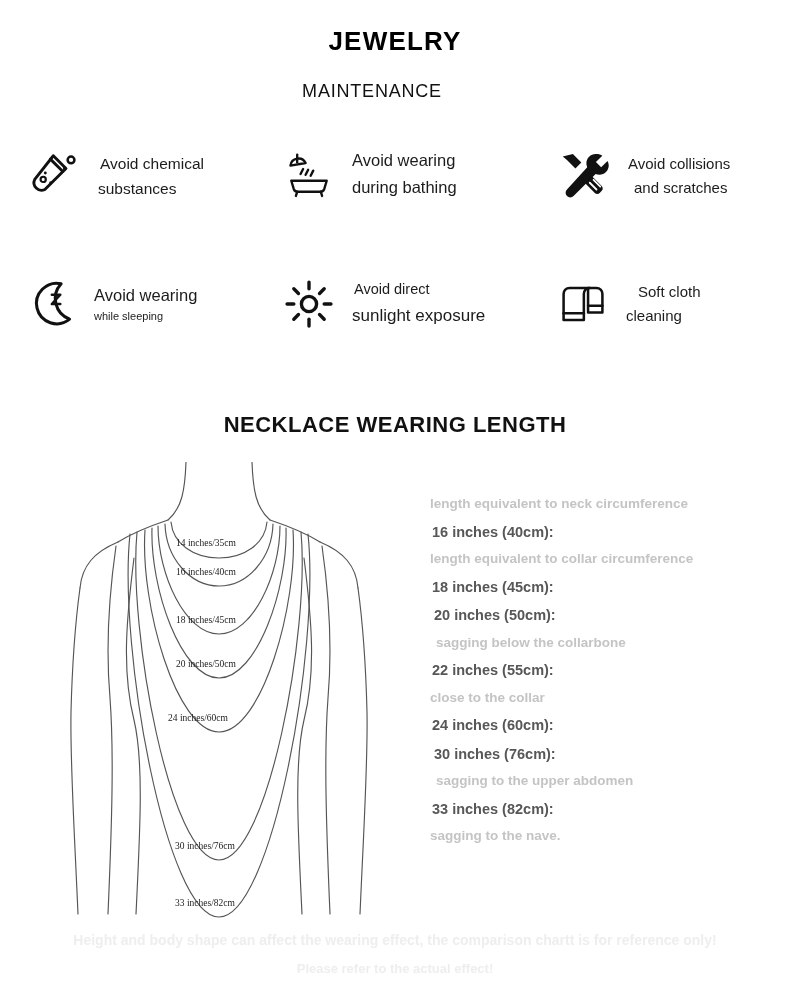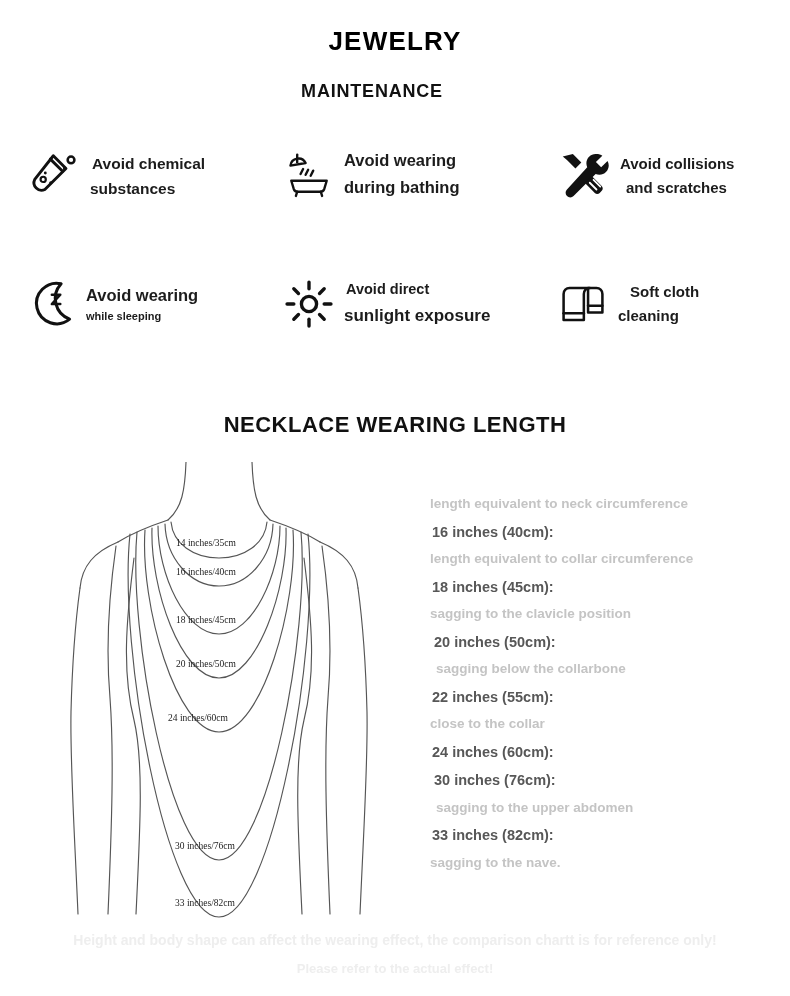--- a/index.html
+++ b/index.html
@@ -28,21 +28,21 @@
     letter-spacing: 1.2px;
     color: #000000;
   }
   .title-sub {
     position: absolute;
     top: 81px;
     left: 0;
     width: 744px;
     text-align: center;
     font-size: 18px;
-    font-weight: bold;
+    font-weight: normal;
     letter-spacing: 0.8px;
     color: #111111;
   }
   .title-section {
     position: absolute;
     top: 412px;
     left: 0;
     width: 790px;
     text-align: center;
     font-size: 22px;
@@ -64,23 +64,23 @@
     display: flex;
     align-items: center;
   }
   .care-icon {
     width: 54px;
     height: 54px;
     flex: 0 0 54px;
     display: block;
   }
   .care-text {
-    margin-left: 8px;
+    margin-left: 16px;
     font-size: 15.5px;
-    font-weight: bold;
+    font-weight: normal;
     color: #1c1c1c;
     line-height: 1.62;
     white-space: nowrap;
   }
   .care-text .l1, .care-text .l2 { display: block; }
 
   
   .ci-1 { left: 28px;  top: 4px; }
   .ci-1 .l1 { margin-left: 2px; }
   .ci-1 .l2 { margin-left: 0px; }
@@ -318,21 +318,20 @@
   <div class="diagram-label" style="top:436px; left:137px;">33 inches/82cm</div>
 </div>
 
 <div class="length-list">
   <div class="len-desc o2">length equivalent to neck circumference</div>
 
   <div class="len-head o1">16 inches (40cm):</div>
   <div class="len-desc o2">length equivalent to collar circumference</div>
 
   <div class="len-head o1">18 inches (45cm):</div>
-  <div class="len-desc o2">sagging to the clavicle position</div>
 
   <div class="len-head o3">20 inches (50cm):</div>
   <div class="len-desc o4">sagging below the collarbone</div>
 
   <div class="len-head o1">22 inches (55cm):</div>
   <div class="len-desc o2">close to the collar</div>
 
   <div class="len-head o1">24 inches (60cm):</div>
 
   <div class="len-head o3">30 inches (76cm):</div>

